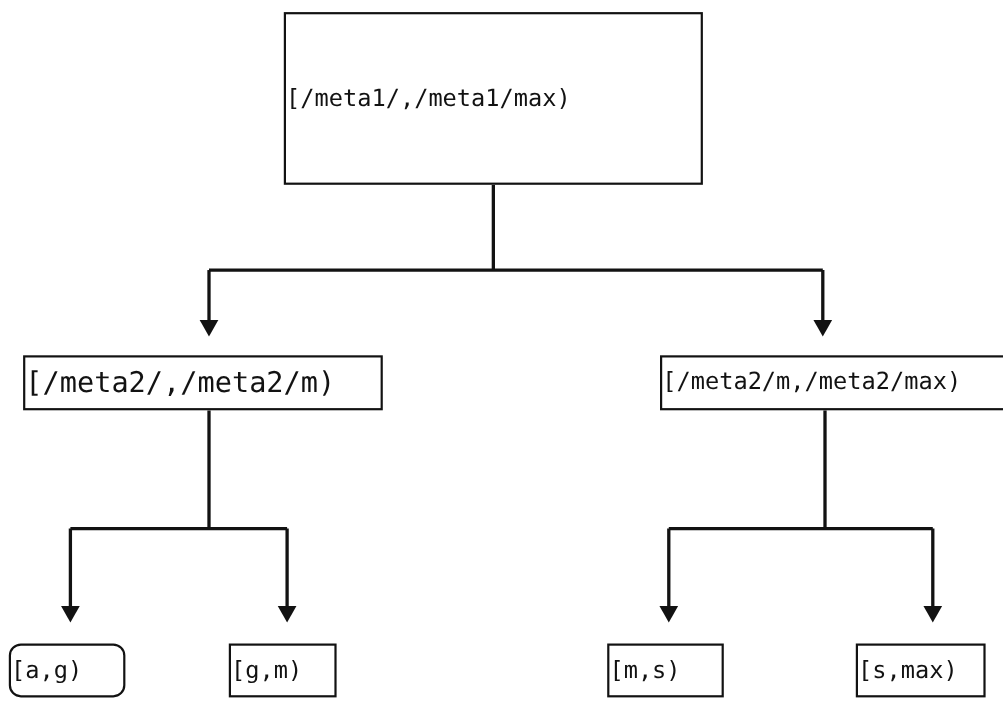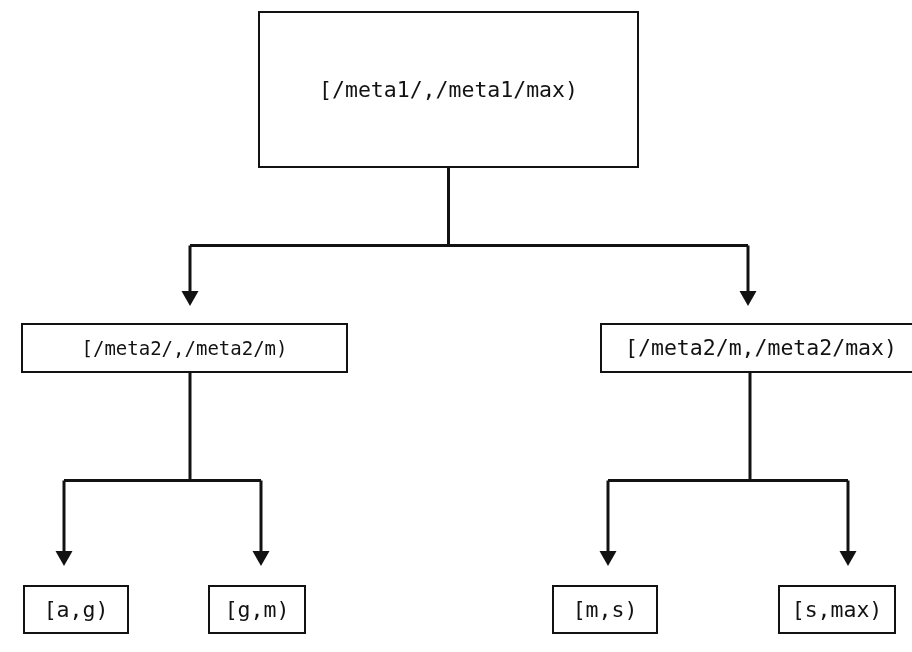--- a/index.html
+++ b/index.html
@@ -26,21 +26,20 @@
     height: 652px;
     display: block;
   }
   .node-box {
     position: absolute;
     box-sizing: border-box;
     border: 2px solid #121212;
     background: #ffffff;
     display: flex;
     align-items: center;
-    justify-content: center;
     color: #121212;
     font-family: "DejaVu Sans Mono", "Liberation Mono", monospace;
     font-weight: 400;
     white-space: pre;
     letter-spacing: 0px;
     z-index: 2;
   }
   .node-label {
     display: block;
     line-height: 1;
@@ -50,36 +49,36 @@
     top: 11px;
     width: 381px;
     height: 157px;
     font-size: 21.5px;
   }
   .node-mid-left {
     left: 21px;
     top: 323px;
     width: 327px;
     height: 50px;
-    font-size: 19px;
+    font-size: 26px;
   }
   .node-mid-right {
     left: 580px;
     top: 323px;
     width: 322px;
     height: 50px;
     font-size: 21.5px;
     margin-left: 20px;
   }
   .node-leaf {
     top: 585px;
     height: 49px;
     font-size: 21.5px;
   }
-  .node-leaf-1 { left: 23px;   width: 106px; }
+  .node-leaf-1 { left: 8px;   width: 106px; border-radius: 11px; }
   .node-leaf-2 { left: 208px; width: 98px; }
   .node-leaf-3 { left: 552px; width: 106px; }
   .node-leaf-4 { left: 778px; width: 118px; }
 </style>
 </head>
 <body>
 
 <div id="diagram-root">
 
   <svg id="tree-svg" viewBox="0 0 912 652" xmlns="http://www.w3.org/2000/svg">

